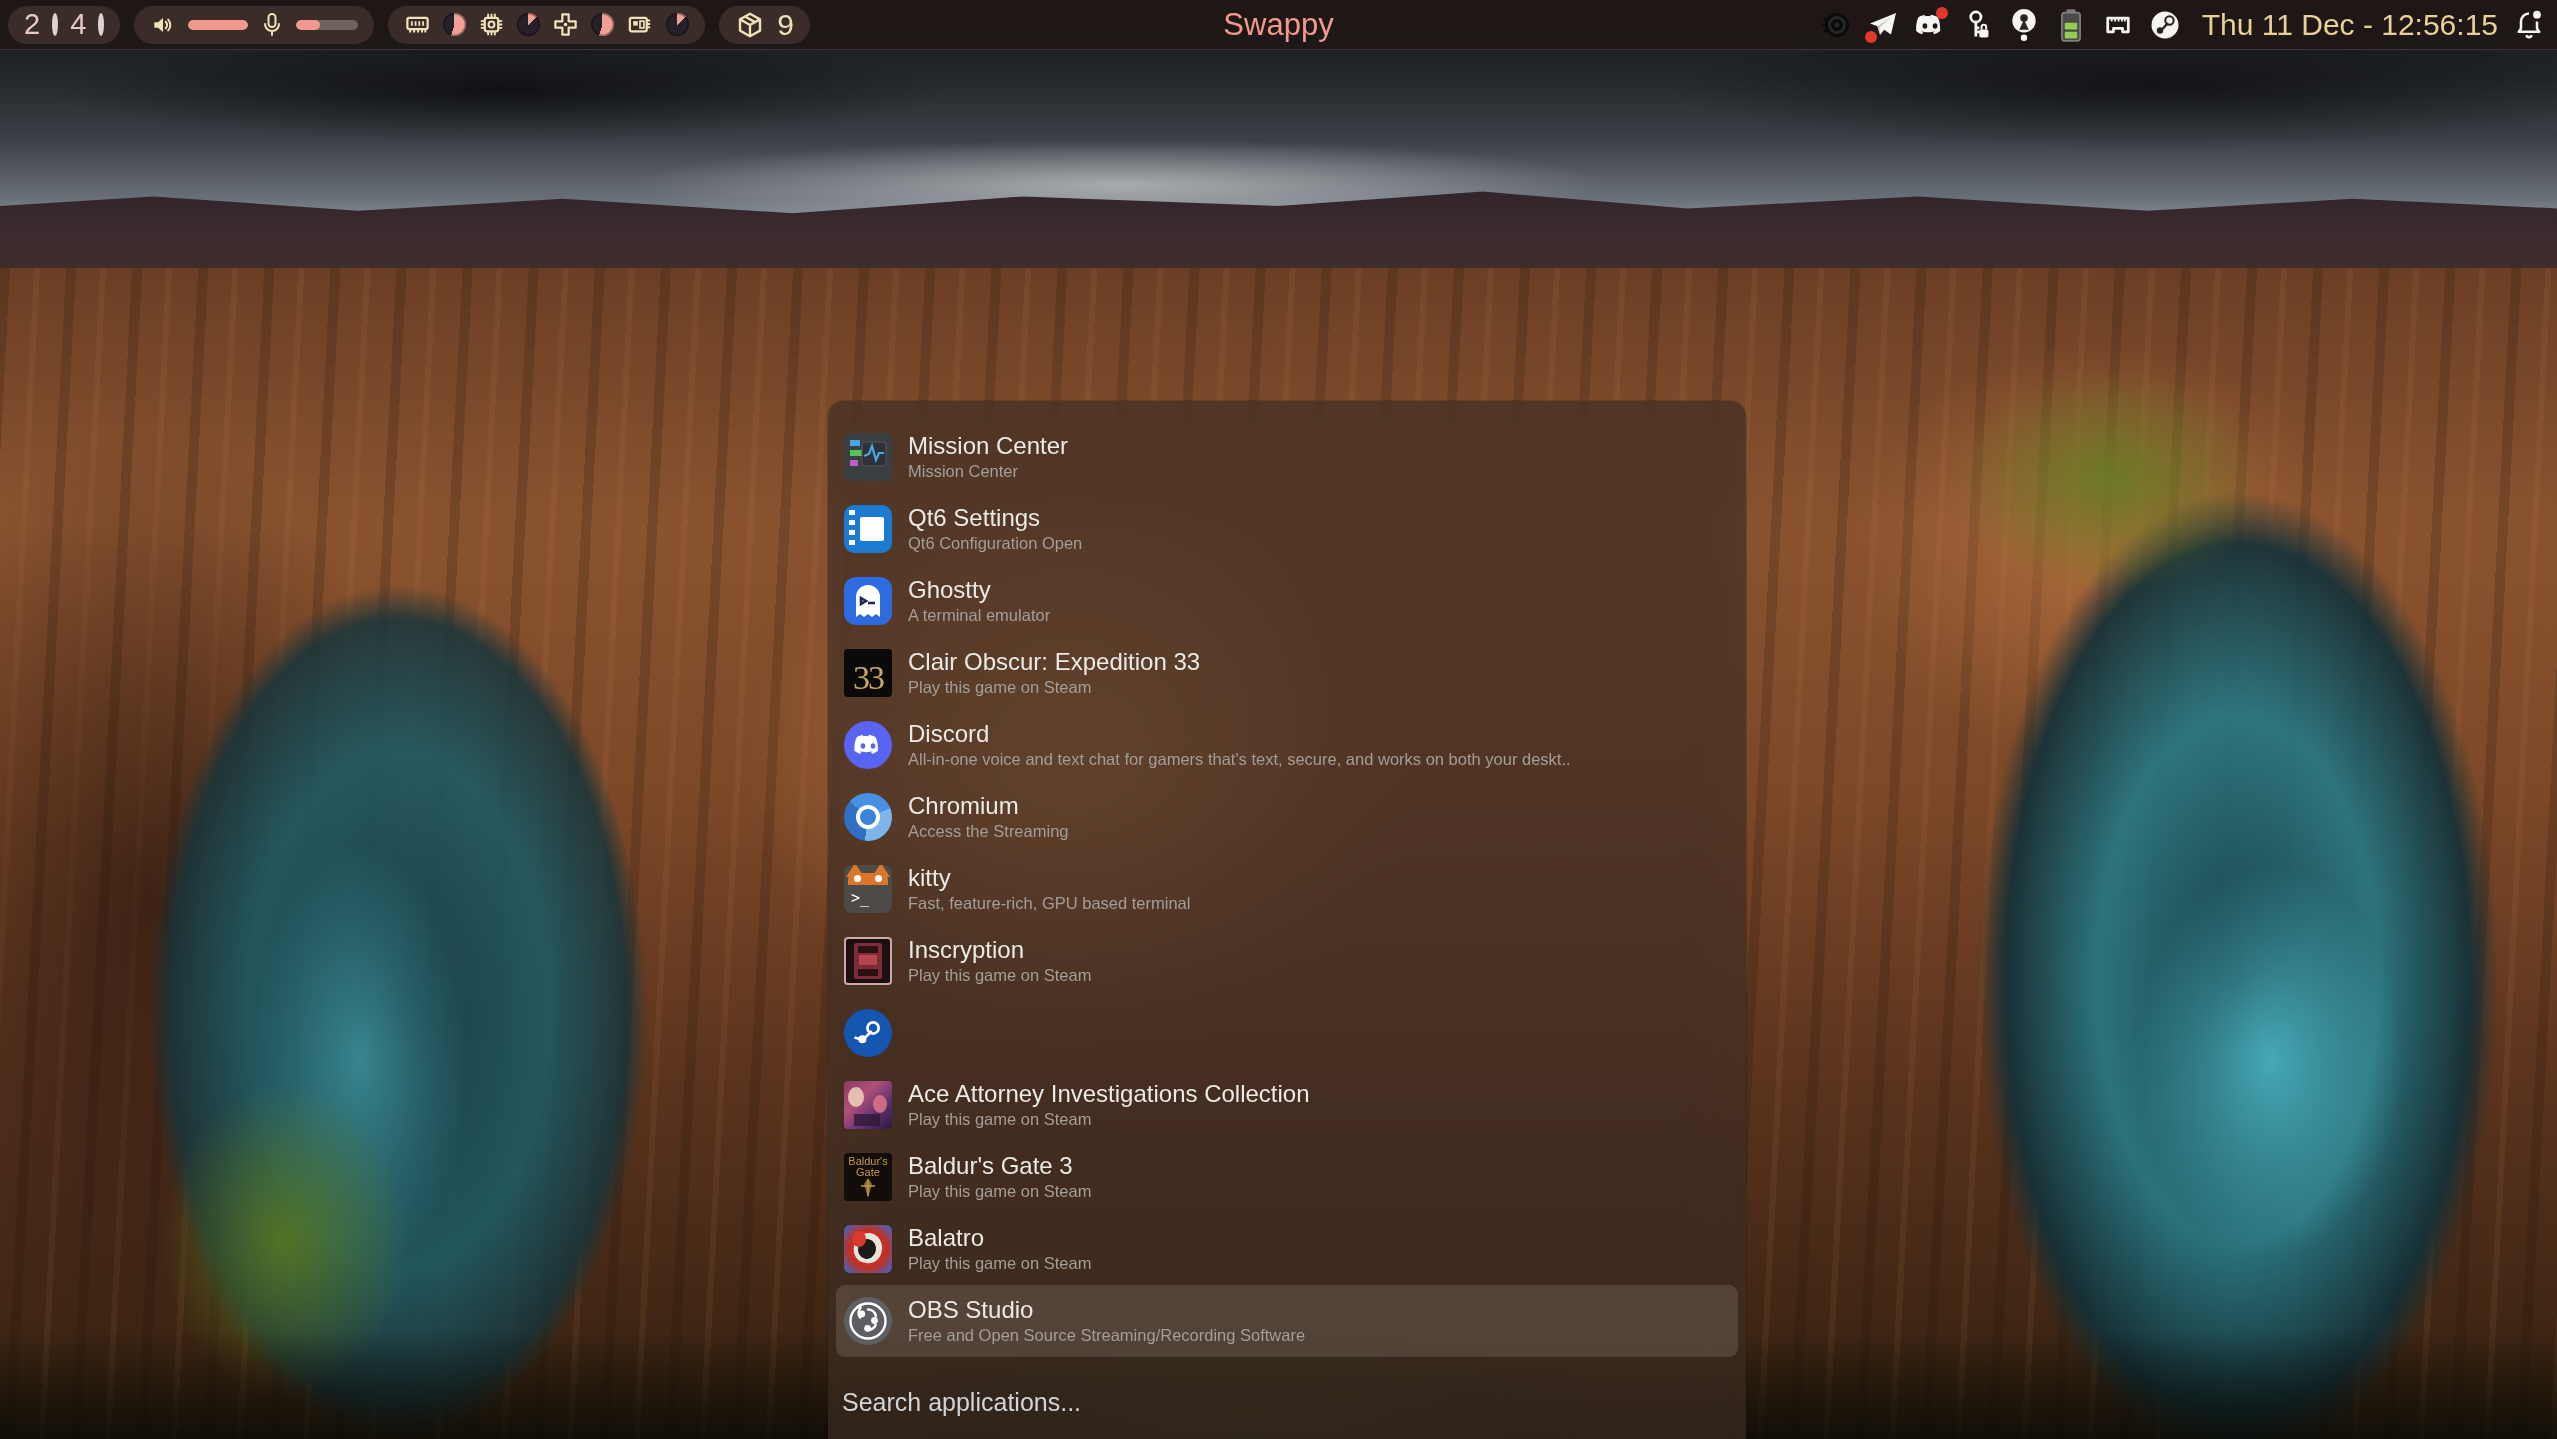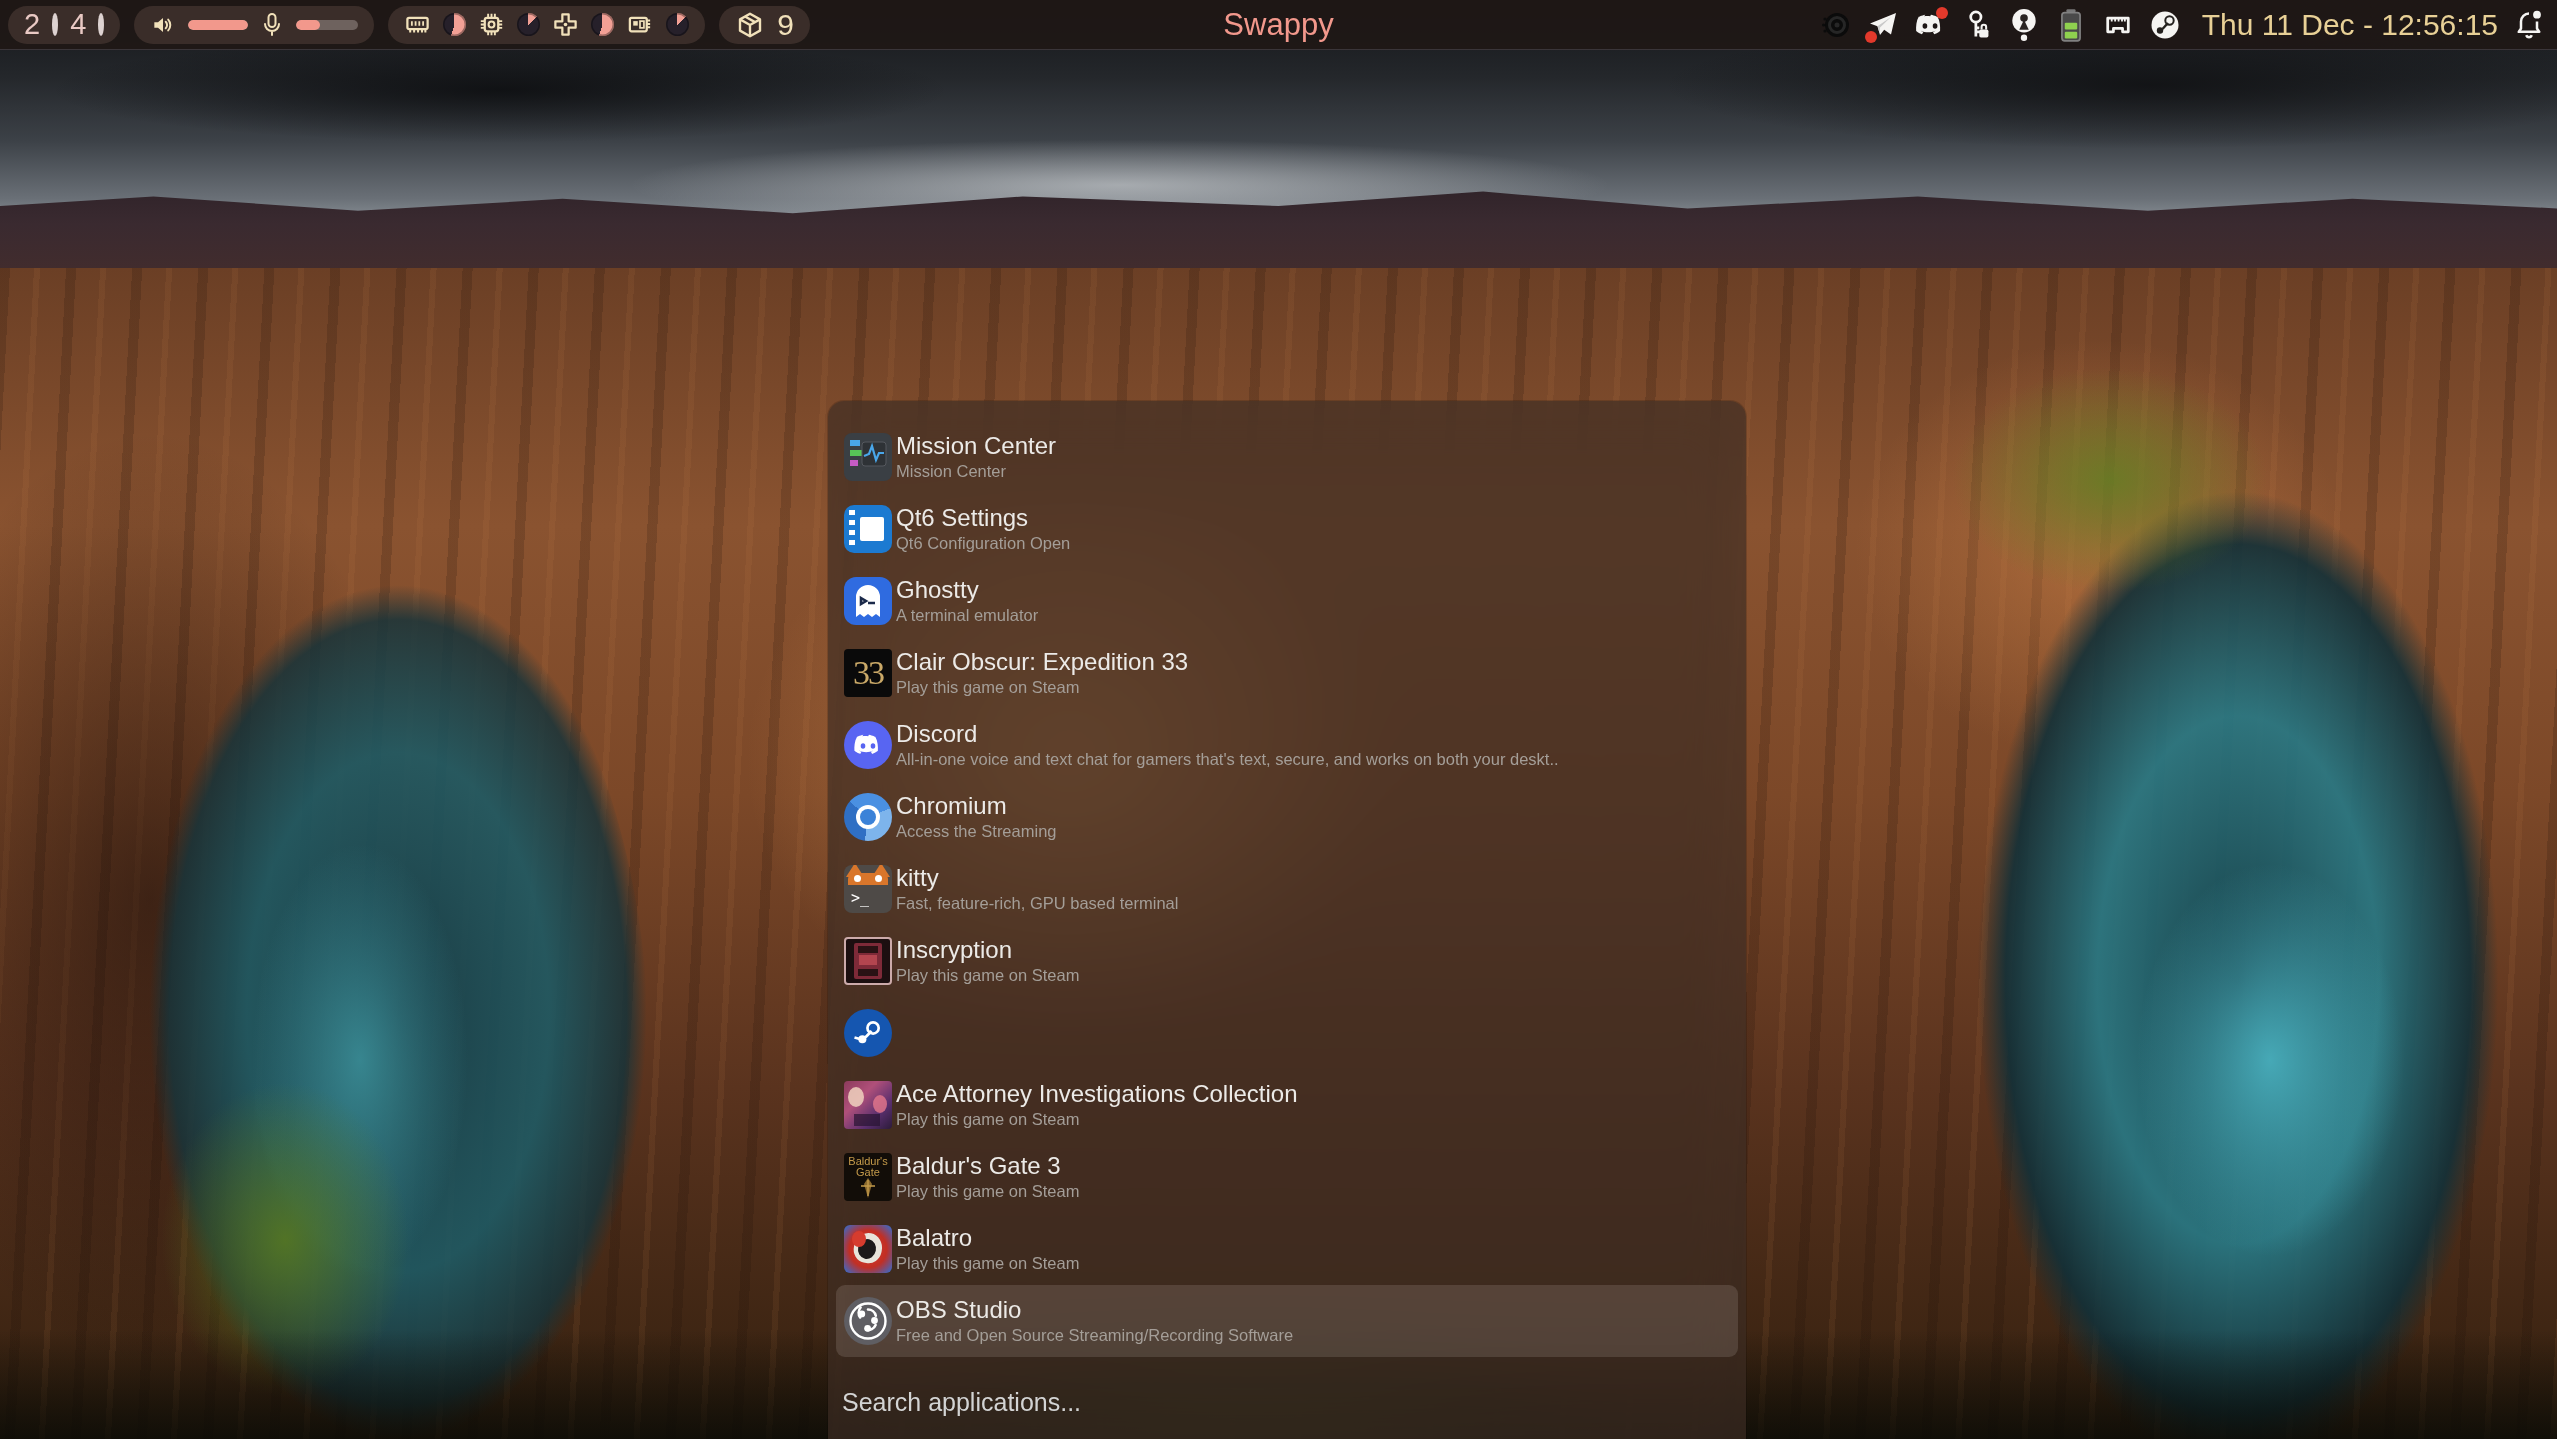--- a/index.html
+++ b/index.html
@@ -69,21 +69,21 @@
   .tray-item .badge{position:absolute;width:12px;height:12px;border-radius:50%;background:var(--badge-red);}
   .badge-tr{right:-2px;top:-2px;} .badge-bl{left:-2px;bottom:-2px;}
   .clock{font-size:30px;color:var(--clock-gold);margin-left:6px;white-space:nowrap;}
 
   
   #launcher{position:absolute;left:828px;top:401px;width:918px;height:1038px;
             border-radius:16px 16px 0 0;background:rgba(62,45,36,.66);
             -webkit-backdrop-filter:blur(28px) brightness(.92);backdrop-filter:blur(28px) brightness(.92);
             box-shadow:0 0 0 1px rgba(0,0,0,.15);overflow:hidden;}
   #app-list{position:absolute;left:8px;right:8px;top:20px;}
-  .row{display:flex;align-items:center;height:72px;padding:0 8px;border-radius:9px;gap:4px;}
+  .row{display:flex;align-items:center;height:72px;padding:0 8px;border-radius:9px;gap:16px;}
   .row.selected{background:rgba(235,228,220,.14);}
   .app-icon{width:48px;height:48px;flex:0 0 48px;display:flex;align-items:center;justify-content:center;}
   .app-texts{display:flex;flex-direction:column;justify-content:center;min-width:0;}
   .app-name{font-size:24px;color:#eceae7;line-height:1.25;white-space:nowrap;overflow:hidden;}
   .app-desc{font-size:16.5px;color:#a49e98;line-height:1.3;white-space:nowrap;overflow:hidden;}
   #search-box{position:absolute;left:14px;bottom:22px;font-size:25px;color:#d3d4d4;}
 
   
   .ic{width:48px;height:48px;border-radius:10px;position:relative;overflow:hidden;box-sizing:border-box;}
 </style>
@@ -303,21 +303,21 @@
               </svg>
             </span>
           </span>
     <span class="app-texts">
       <span class="app-name">Ghostty</span>
       <span class="app-desc">A terminal emulator</span>
     </span>
   </div>
         <div class="row">
     <span class="app-icon">
-            <span class="ic" style="background:#0a0a0a;border-radius:4px;display:flex;align-items:center;justify-content:center">
+            <span class="ic" style="background:#0a0a0a;border-radius:4px;display:flex;align-items:flex-end;justify-content:center">
               <span style="font-family:'Liberation Serif',serif;font-size:34px;color:#caa968;letter-spacing:-2px">33</span>
             </span>
           </span>
     <span class="app-texts">
       <span class="app-name">Clair Obscur: Expedition 33</span>
       <span class="app-desc">Play this game on Steam</span>
     </span>
   </div>
         <div class="row">
     <span class="app-icon">

